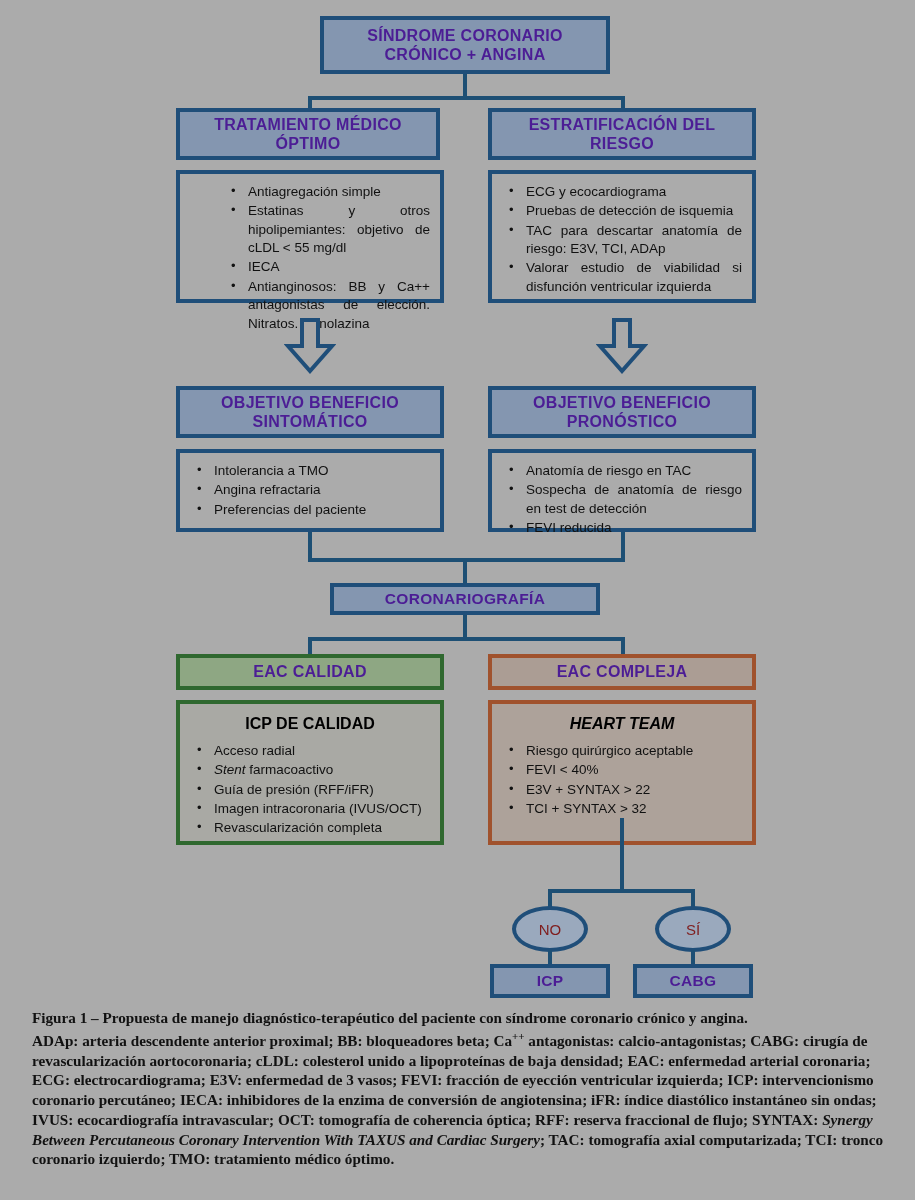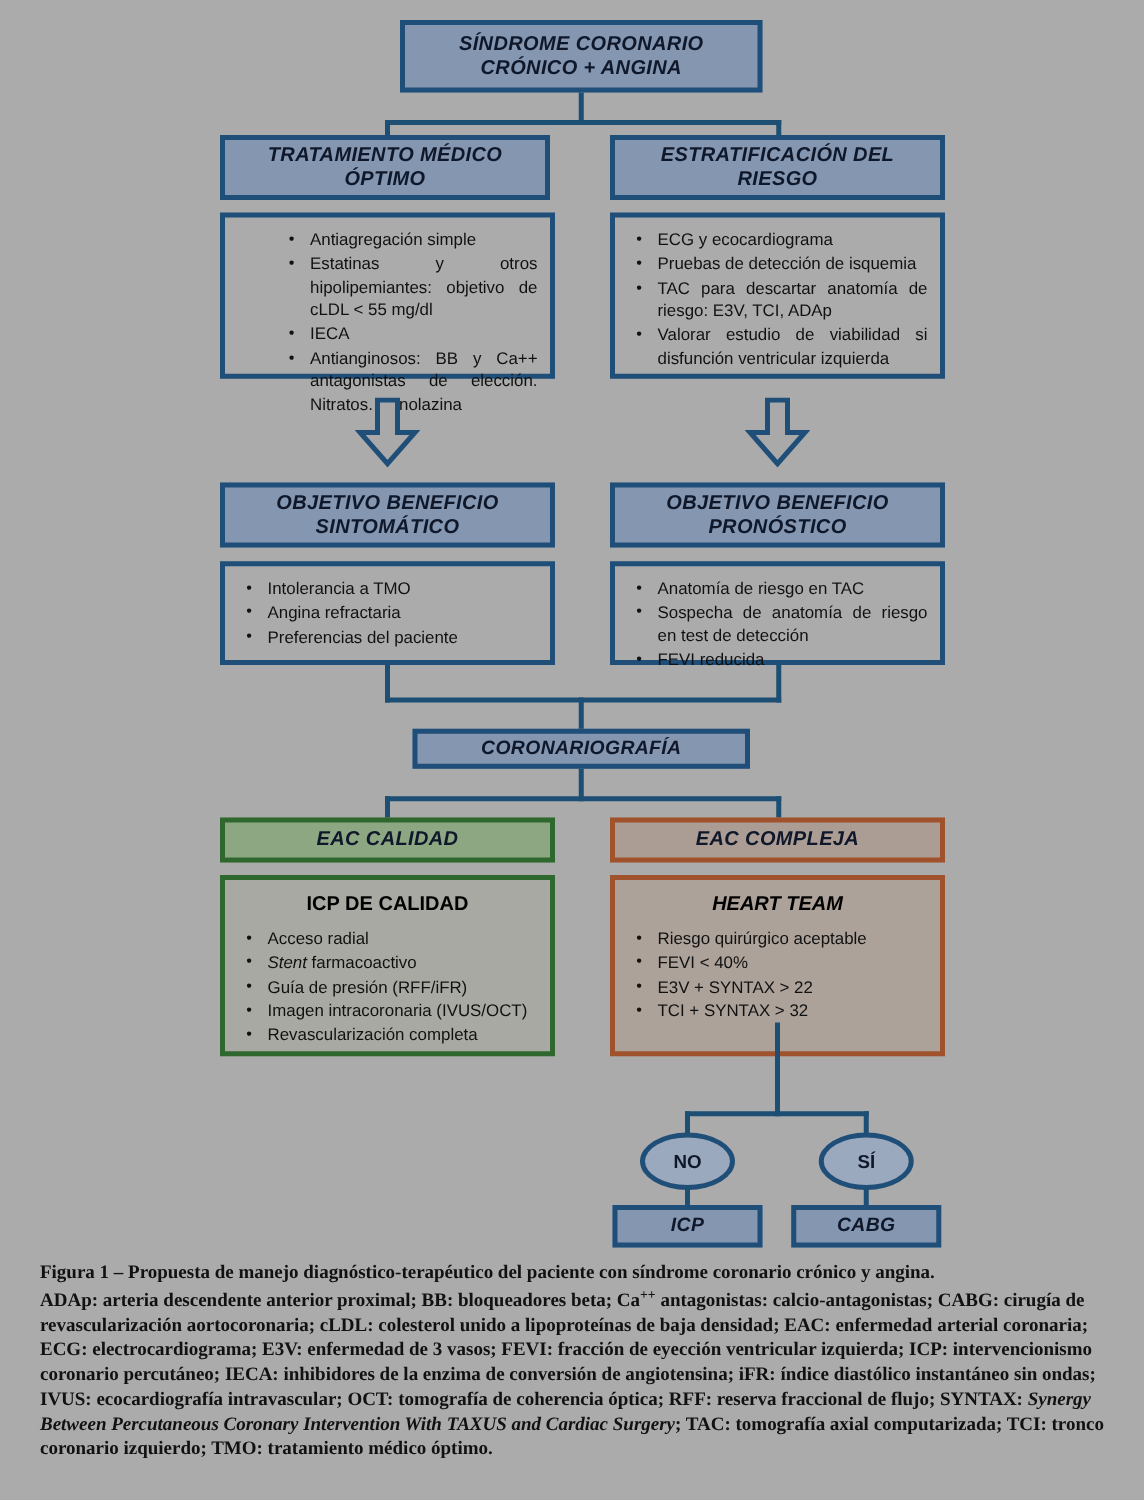--- a/index.html
+++ b/index.html
@@ -15,25 +15,24 @@
     position:absolute;left:0;top:0;width:915px;height:1005px;
   }
   
   .box{
     position:absolute;
     box-sizing:border-box;
     background:#8496b0;
     border:4px solid #1f4e79;
     display:flex;align-items:center;justify-content:center;
     text-align:center;
-    color:#0f172a;
+    color:#4c1d95;
     font-weight:bold;
     letter-spacing:.3px;
     line-height:1.2;
-    font-style:italic;
   }
   .box.title{font-size:16px;}
   .listbox{
     position:absolute;
     box-sizing:border-box;
     background:#ababab;
     border:4px solid #1f4e79;
     padding:9px 10px 9px 10px;
   }
   .listbox ul{
@@ -71,21 +70,21 @@
   .vl{width:4px;}
   .hl{height:4px;}
 
   
   .ellipse{
     position:absolute;box-sizing:border-box;
     border:4px solid #1f4e79;
     background:#9aa9bd;
     border-radius:50%;
     display:flex;align-items:center;justify-content:center;
-    font-weight:bold;font-size:15px;color:#0f172a;
+    font-weight:normal;font-size:15px;color:#7f1d1d;
   }
 
   
   .arrow{position:absolute;}
 
   
   #caption{
     position:absolute;left:32px;top:1008px;width:855px;
     font-family:"Liberation Serif", serif;
     font-size:15.2px;

